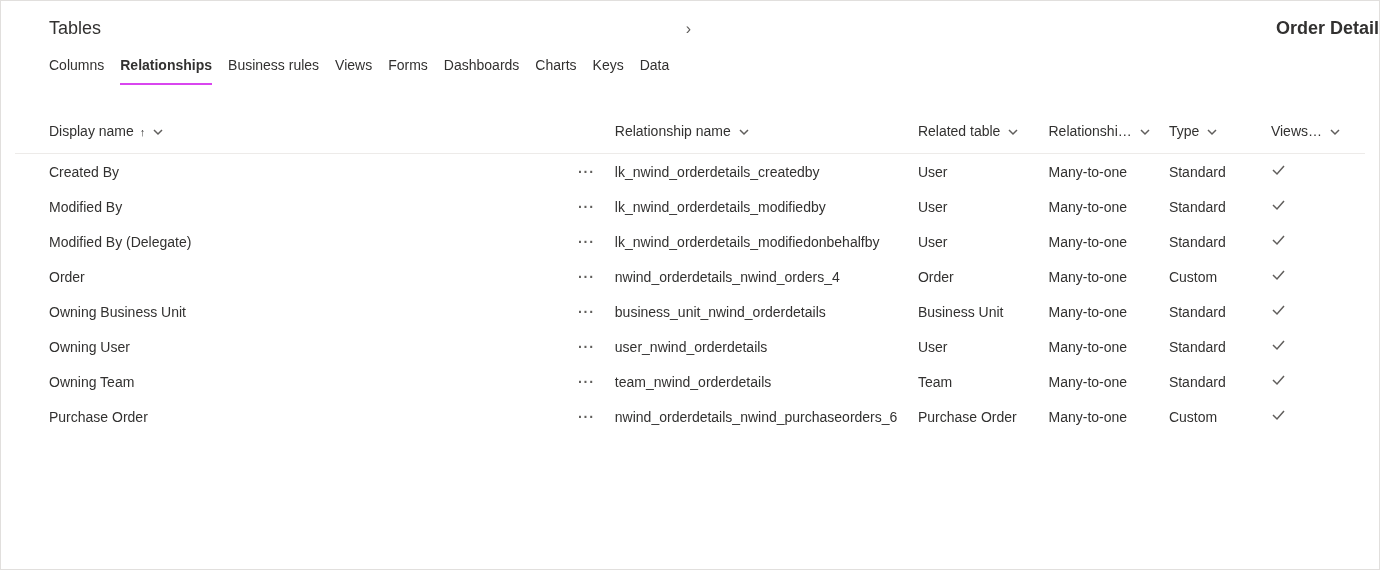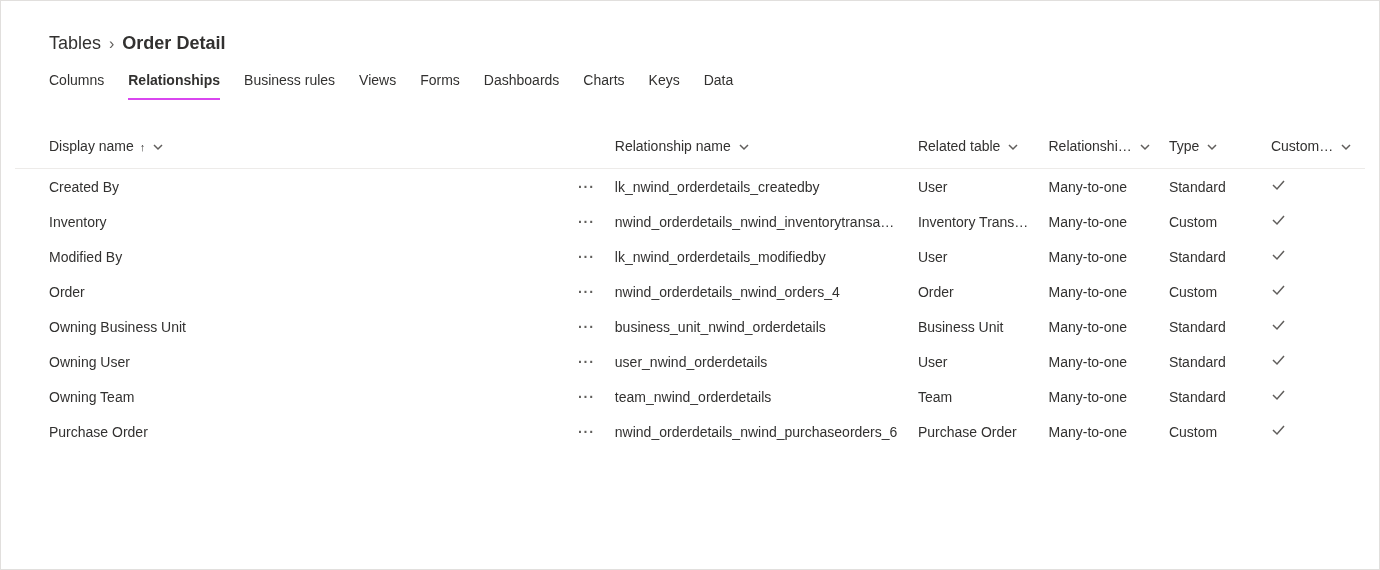--- a/index.html
+++ b/index.html
@@ -15,37 +15,38 @@
     border: 1px solid #e1dfdd;
     width: 1380px;
     height: 570px;
     padding: 0;
     position: relative;
   }
   .breadcrumb {
     display: flex;
     align-items: center;
     gap: 8px;
-    padding: 32px 0 12px 48px;
+    padding: 17px 0 12px 48px;
     font-size: 18px;
+    justify-content: space-between;
   }
   .breadcrumb .link {
     color: #323130;
     font-weight: 400;
   }
   .breadcrumb .sep {
     color: #605e5c;
     font-size: 16px;
   }
   .breadcrumb .current {
     font-weight: 600;
   }
   .tabs {
     display: flex;
-    gap: 24px;
+    gap: 16px;
     padding: 6px 0 0 48px;
     border-bottom: none;
   }
   .tab {
     padding: 0 0 10px 0;
     font-size: 14px;
     color: #323130;
     cursor: pointer;
     border-bottom: 2px solid transparent;
     position: relative;
@@ -176,54 +177,54 @@
                 <path d="M1 3 L5 7 L9 3"></path>
               </svg>
           </th>
           <th class="col-type">
             <span>Type</span>
             <svg class="chev">
                 <path d="M1 3 L5 7 L9 3"></path>
               </svg>
           </th>
           <th class="col-custom">
-            <span>Custom…</span>
+            <span>Views…</span>
             <svg class="chev">
                 <path d="M1 3 L5 7 L9 3"></path>
               </svg>
           </th>
         </tr>
       </thead>
       <tbody id="tbody">
           <tr>
             <td class="col-display">Created By</td>
             <td class="col-more"><span class="more-btn">···</span></td>
             <td class="col-relname">lk_nwind_orderdetails_createdby</td>
             <td class="col-related">User</td>
             <td class="col-reltype">Many-to-one</td>
             <td class="col-type">Standard</td>
             <td class="col-custom"><svg class="check">
                 <path d="M2 7 L6 11 L13 3"></path>
               </svg></td>
           </tr>
           <tr>
-            <td class="col-display">Inventory</td>
-            <td class="col-more"><span class="more-btn">···</span></td>
-            <td class="col-relname">nwind_orderdetails_nwind_inventorytransa…</td>
-            <td class="col-related">Inventory Trans…</td>
-            <td class="col-reltype">Many-to-one</td>
-            <td class="col-type">Custom</td>
-            <td class="col-custom"><svg class="check">
-                <path d="M2 7 L6 11 L13 3"></path>
-              </svg></td>
-          </tr>
-          <tr>
             <td class="col-display">Modified By</td>
             <td class="col-more"><span class="more-btn">···</span></td>
             <td class="col-relname">lk_nwind_orderdetails_modifiedby</td>
+            <td class="col-related">User</td>
+            <td class="col-reltype">Many-to-one</td>
+            <td class="col-type">Standard</td>
+            <td class="col-custom"><svg class="check">
+                <path d="M2 7 L6 11 L13 3"></path>
+              </svg></td>
+          </tr>
+          <tr>
+            <td class="col-display">Modified By (Delegate)</td>
+            <td class="col-more"><span class="more-btn">···</span></td>
+            <td class="col-relname">lk_nwind_orderdetails_modifiedonbehalfby</td>
             <td class="col-related">User</td>
             <td class="col-reltype">Many-to-one</td>
             <td class="col-type">Standard</td>
             <td class="col-custom"><svg class="check">
                 <path d="M2 7 L6 11 L13 3"></path>
               </svg></td>
           </tr>
           <tr>
             <td class="col-display">Order</td>
             <td class="col-more"><span class="more-btn">···</span></td>

